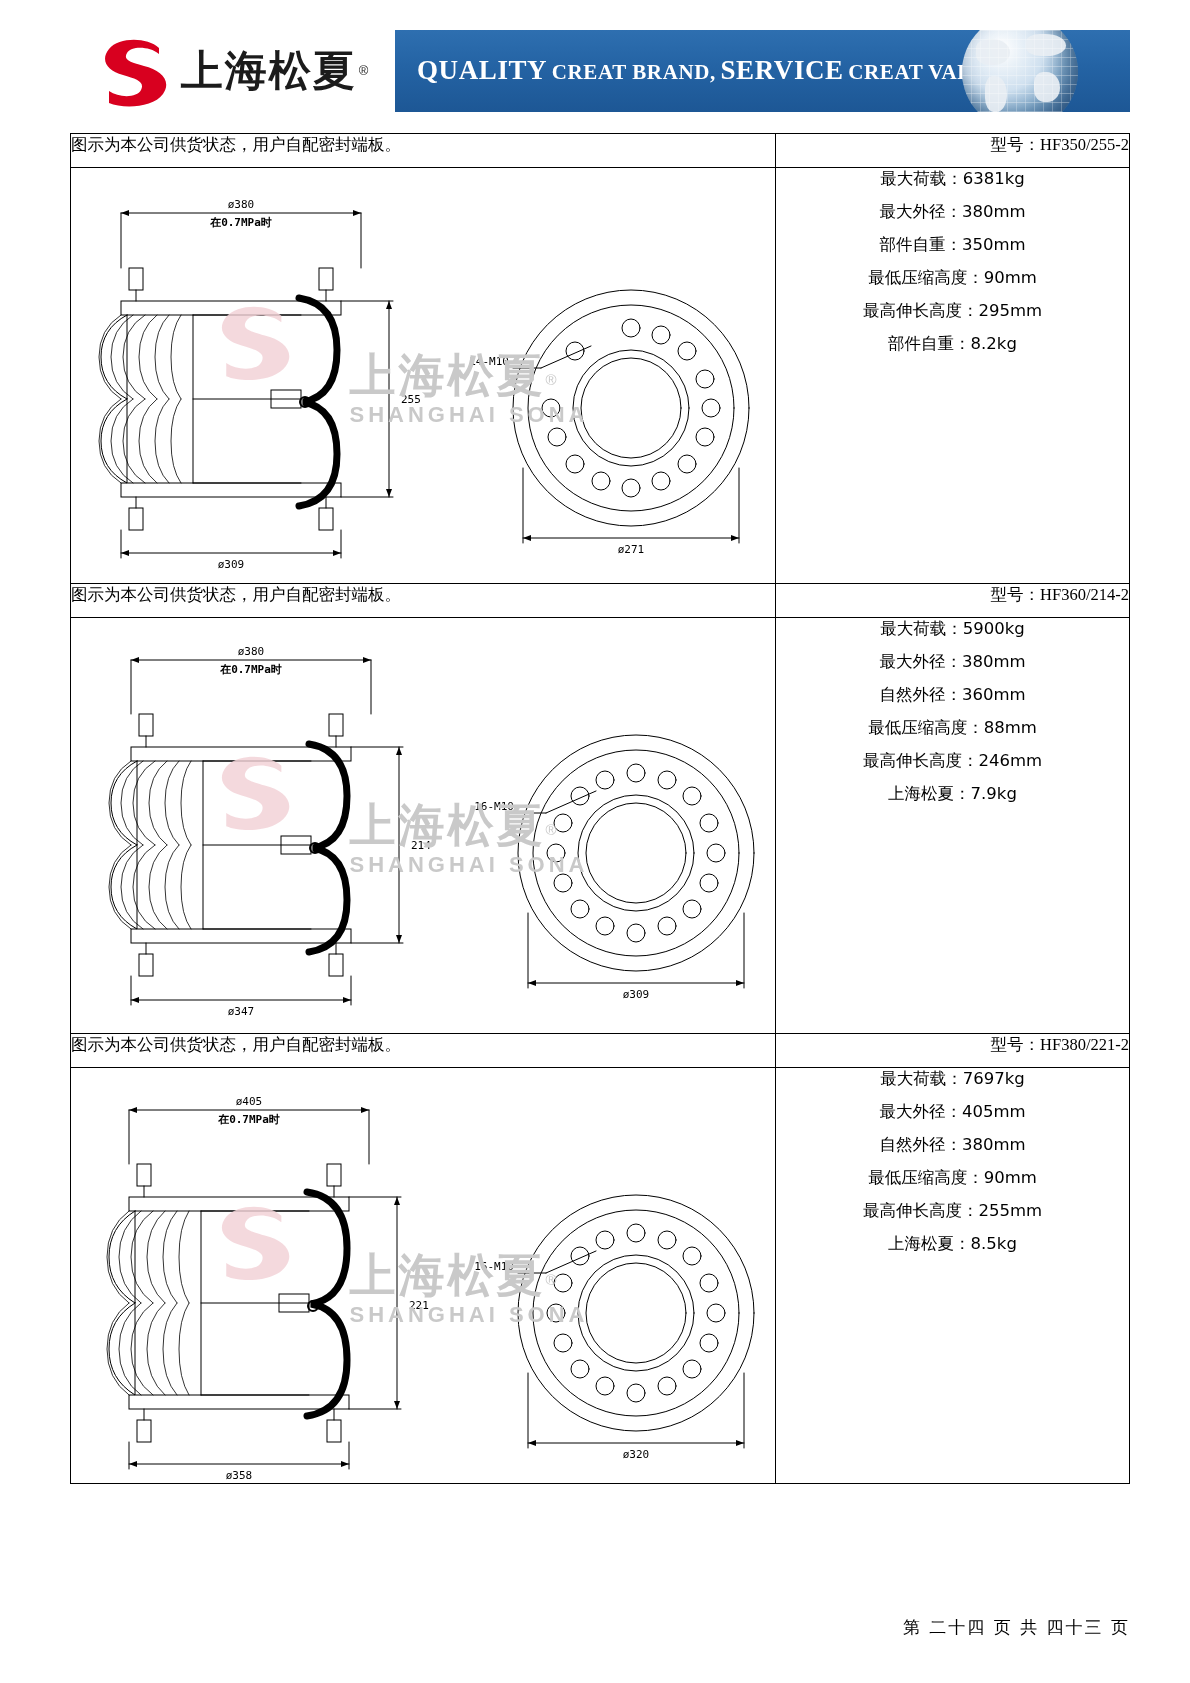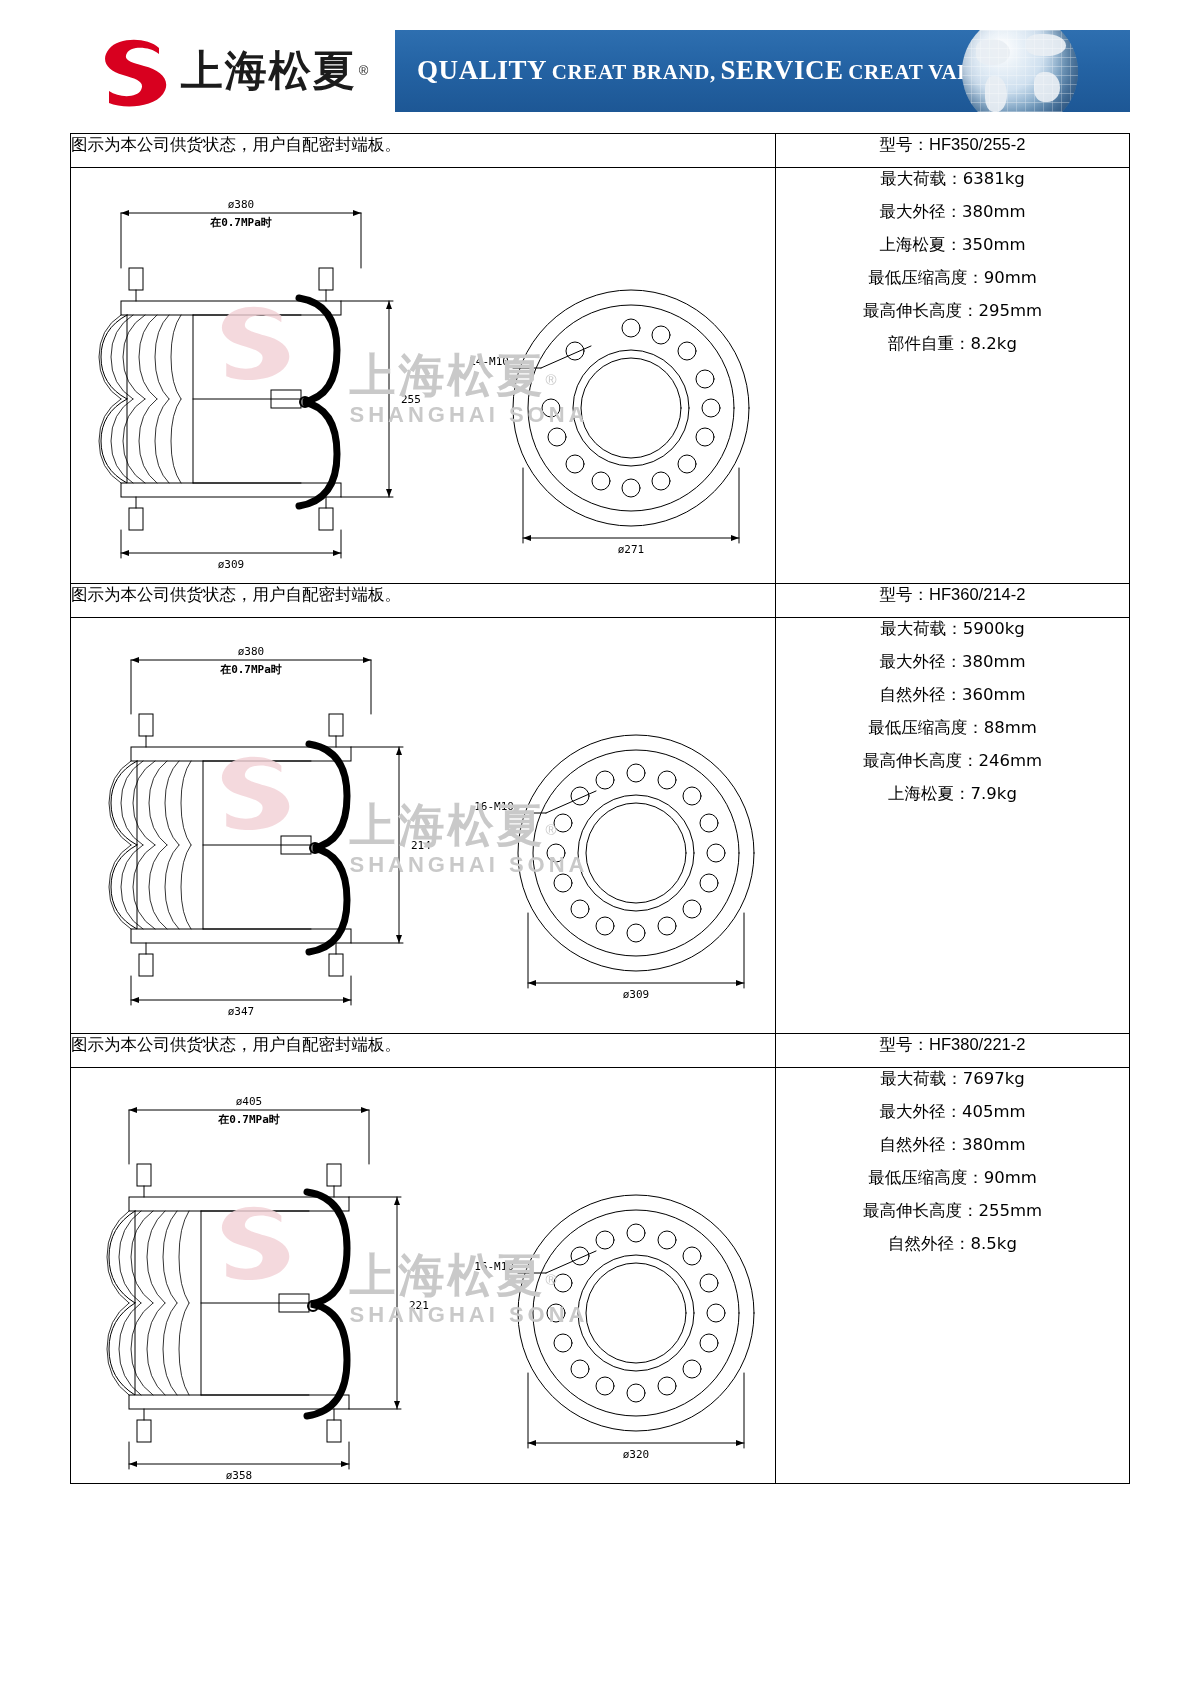--- a/index.html
+++ b/index.html
@@ -85,22 +85,22 @@
   .tbl td{border:1.4px solid #000;vertical-align:top;padding:0;}
   .col-draw{width:705px;}
   .col-spec{width:auto;}
 
   .note-cell{
     height:33px;padding:6px 0 0 16px;
     font-family:Liberation Mono, monospace;
     font-size:16.5px;
   }
   .model-cell{
-    height:33px;text-align:center;padding-top:6px;
-    font-family:Liberation Sans, sans-serif;
+    height:33px;text-align:right;padding-top:6px;
+    font-family:Liberation Serif, serif;
     font-size:16.5px;
   }
   .spec-cell{
     text-align:center;
     font-family:"DejaVu Sans","Liberation Sans",sans-serif;
     font-size:16.5px;
     padding:0 10px;
   }
   .spec-list{
     display:flex;flex-direction:column;justify-content:center;
@@ -294,21 +294,21 @@
                 <span class="wm-cn">上海松夏</span><span class="wm-reg">®</span>
                 <div class="wm-en">SHANGHAI SONA</div>
               </span>
             </div>
           </div>
         </td>
         <td class="spec-cell">
           <div class="spec-list">
             <div>最大荷载：6381kg</div>
             <div>最大外径：380mm</div>
-            <div>上海松夏：350mm</div>
+            <div>部件自重：350mm</div>
             <div>最低压缩高度：90mm</div>
             <div>最高伸长高度：295mm</div>
             <div>部件自重：8.2kg</div>
           </div>
         </td>
       </tr>
 
       <tr>
         <td class="note-cell">图示为本公司供货状态，用户自配密封端板。</td>
         <td class="model-cell"><span>型号：</span><span>HF360/214-2</span></td>
@@ -539,22 +539,23 @@
             </div>
           </div>
         </td>
         <td class="spec-cell">
           <div class="spec-list">
             <div>最大荷载：7697kg</div>
             <div>最大外径：405mm</div>
             <div>自然外径：380mm</div>
             <div>最低压缩高度：90mm</div>
             <div>最高伸长高度：255mm</div>
-            <div>自然外径：8.5kg</div>
+            <div>上海松夏：8.5kg</div>
           </div>
         </td>
       </tr>
 
     </tbody>
   </table>
 
+  <div class="footer">第 二十四 页 共 四十三 页</div>
 
 </div>
 
 </body></html>

